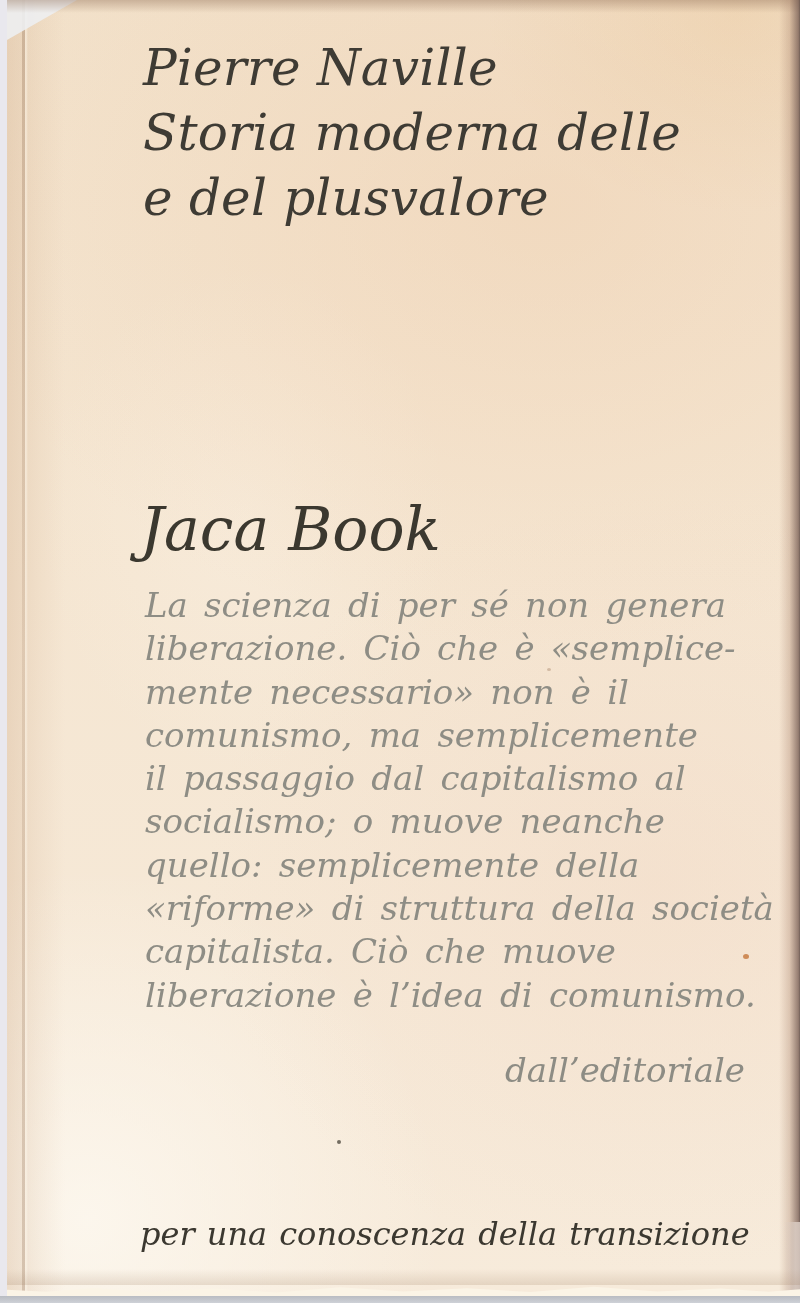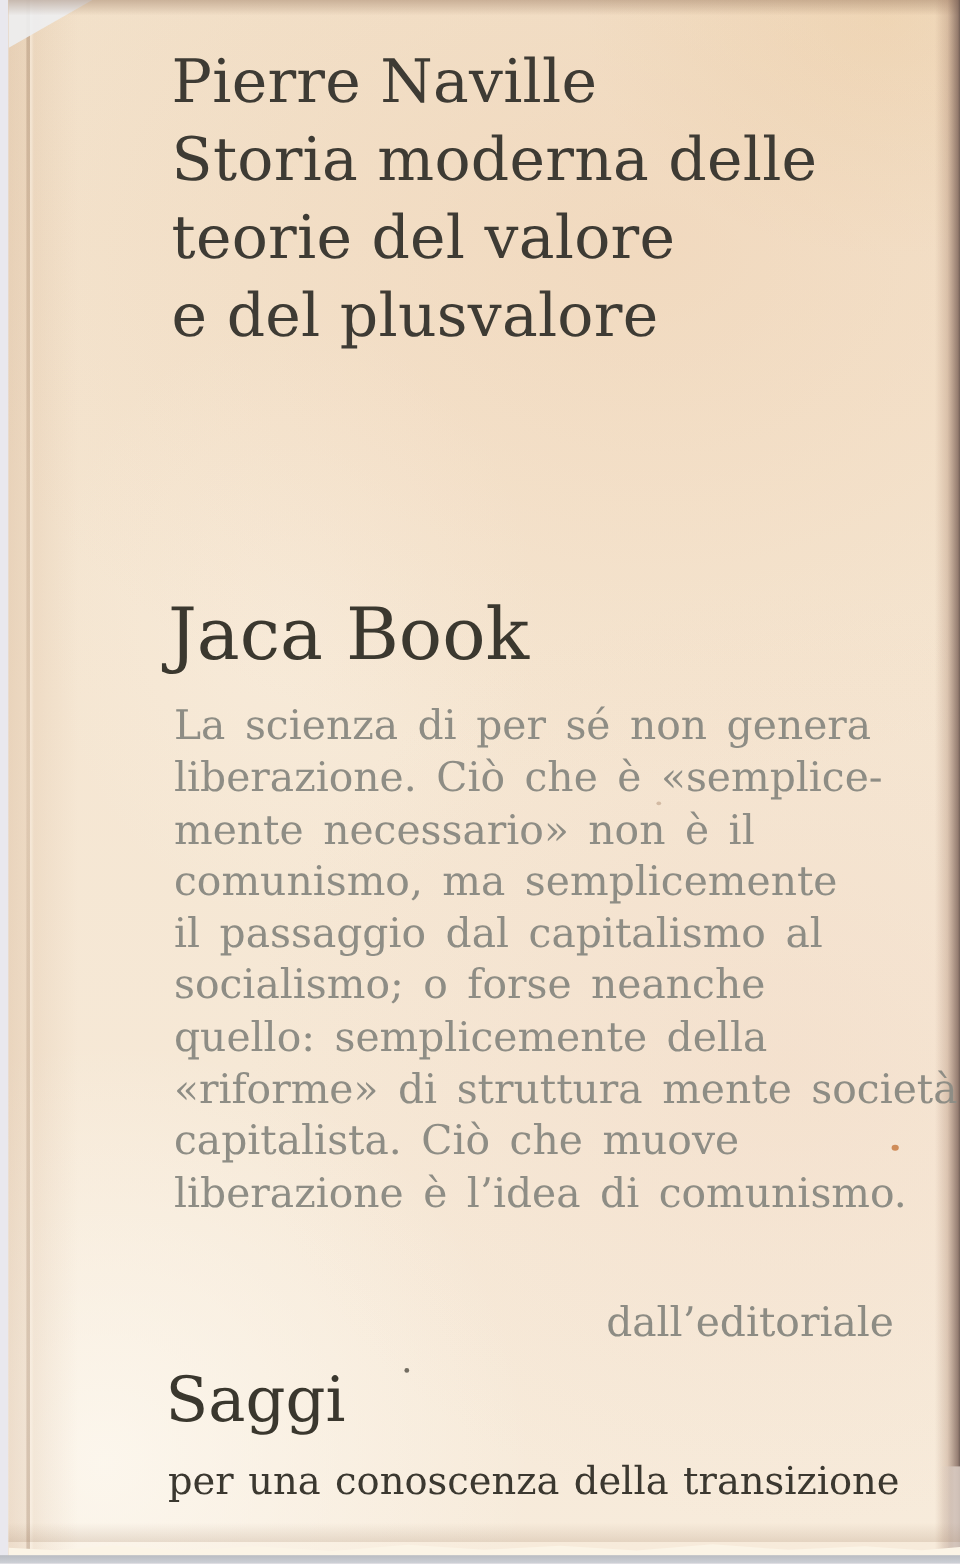--- a/index.html
+++ b/index.html
@@ -9,20 +9,21 @@
     height: 1303px;
     overflow: hidden;
     background: #e6e4e9;
     font-family: "DejaVu Serif", "Liberation Serif", serif;
   }
   .scan {
     position: relative;
     width: 800px;
     height: 1303px;
     background: #e6e4e9;
+    font-style: italic;
   }
   
   .cover {
     position: absolute;
     left: 7px;
     top: 0;
     width: 793px;
     height: 1297px;
     background:
       radial-gradient(120% 55% at 68% 16%, rgba(238,202,168,0.38) 0%, rgba(238,202,168,0) 62%),
@@ -107,21 +108,20 @@
     position: absolute; left: 138px; top: 584px;
     font-size: 34px; line-height: 43.3px;
     color: #8e8d85;
     word-spacing: 0.16em;
   }
   .attribution {
     position: absolute; left: 138px; top: 1048px; width: 600px;
     font-size: 34px; line-height: 44px;
     text-align: right;
     color: #8d8c84;
-    margin-top: 32px;
   }
   .series {
     position: absolute; left: 131px; top: 1136px;
     font-size: 52px; line-height: 62px;
     color: #3a372e;
   }
   .series-subtitle {
     position: absolute; left: 133px; top: 1212px;
     font-size: 32px; line-height: 44px;
     color: #3b3830;
@@ -146,39 +146,37 @@
     <div class="bottom-shade"></div>
     <div class="bottom-ragged"></div>
 
     <div class="speck-rust"></div>
     <div class="speck-dark"></div>
     <div class="speck-faint"></div>
 
     <div class="title-block">
       <div>Pierre Naville</div>
       <div>Storia moderna delle</div>
-      <div>teorie del valore</div>
       <div>e del plusvalore</div>
     </div>
 
     <div class="publisher">Jaca Book</div>
 
     <div class="quote">
       <div>La scienza di per sé non genera</div>
       <div>liberazione. Ciò che è «semplice-</div>
       <div>mente necessario» non è il</div>
       <div>comunismo, ma semplicemente</div>
       <div>il passaggio dal capitalismo al</div>
-      <div>socialismo; o forse neanche</div>
+      <div>socialismo; o muove neanche</div>
       <div>quello: semplicemente della</div>
-      <div>«riforme» di struttura mente società</div>
+      <div>«riforme» di struttura della società</div>
       <div>capitalista. Ciò che muove</div>
       <div>liberazione è l’idea di comunismo.</div>
     </div>
 
     <div class="attribution">dall’editoriale</div>
 
-    <div class="series">Saggi</div>
     <div class="series-subtitle">per una conoscenza della transizione</div>
   </div>
 
   <div class="scanner-bottom"></div>
 </div>
 
 </body></html>

